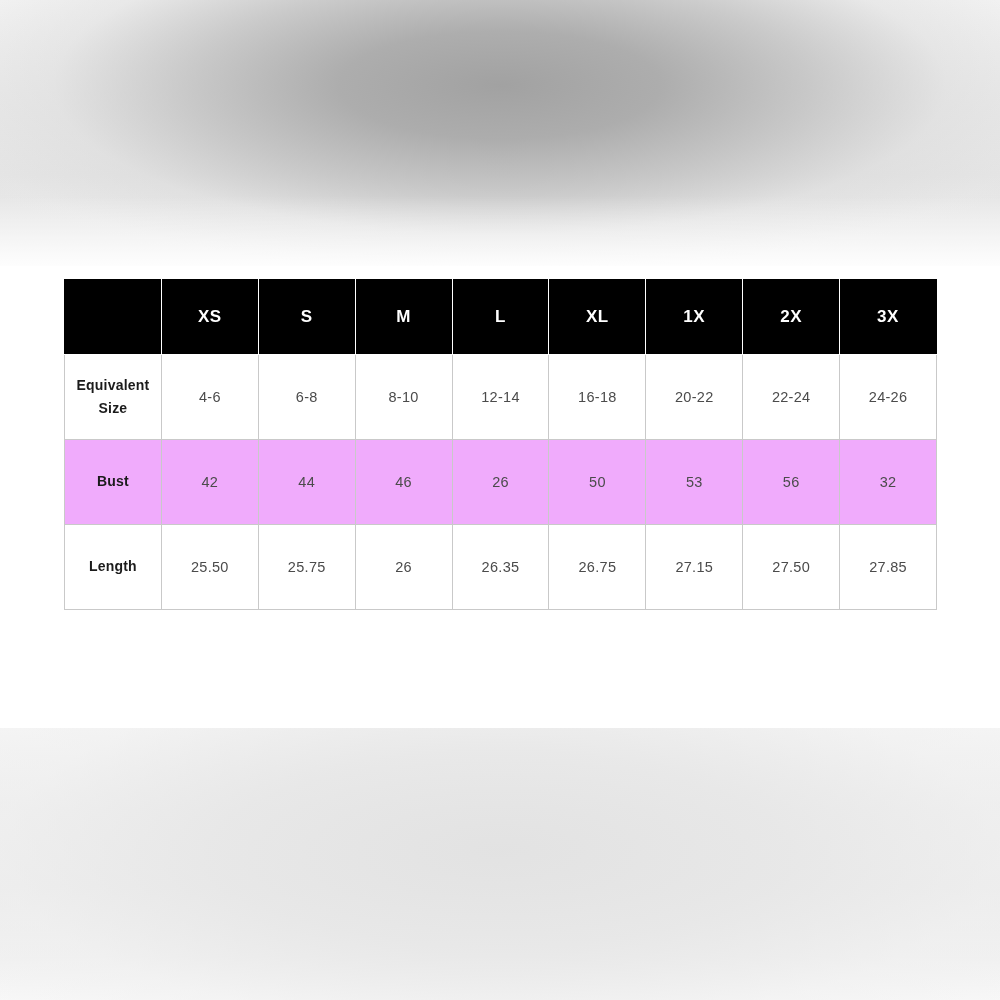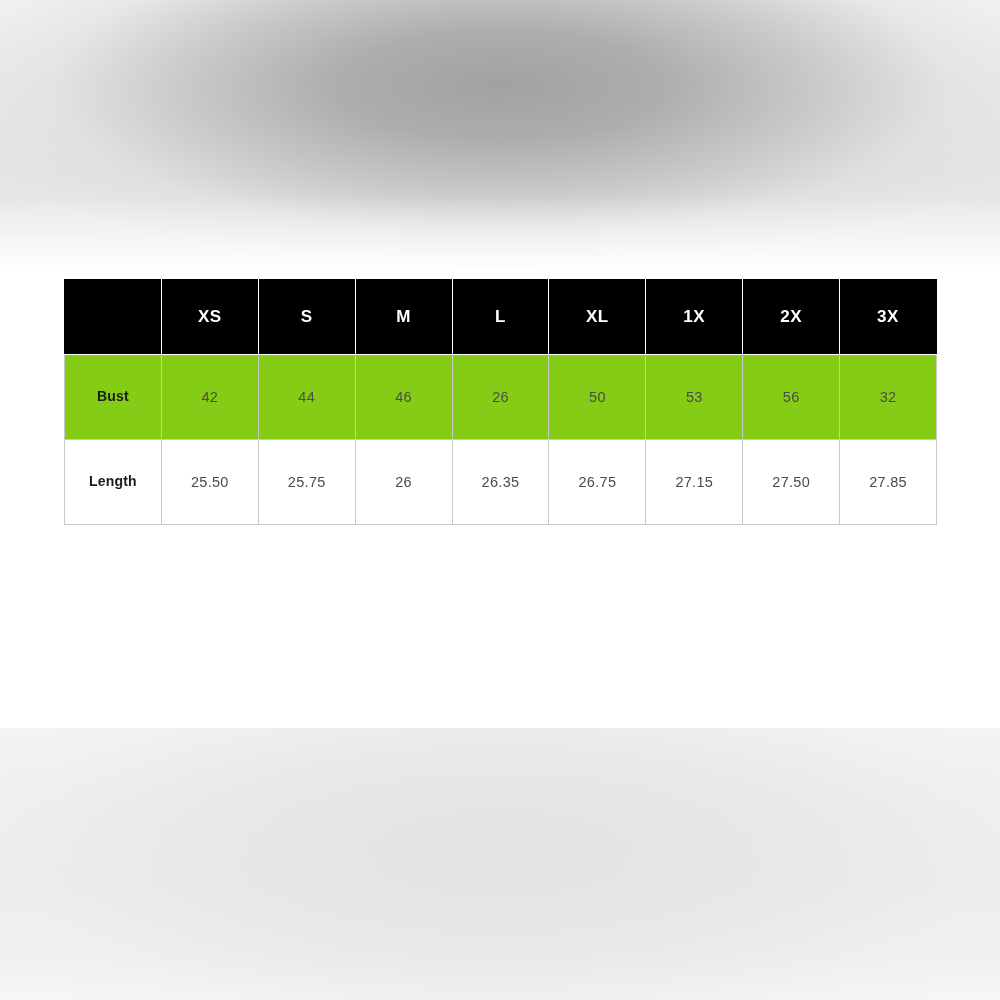--- a/index.html
+++ b/index.html
@@ -135,21 +135,21 @@
     letter-spacing: 0.3px;
   }
   .size-chart tbody td.row-label {
     font-size: 14px;
     font-weight: bold;
     color: #1b1b1b;
     line-height: 1.65;
     letter-spacing: 0.2px;
   }
   .size-chart tbody tr.shaded td {
-    background: #84cc16;
+    background: #f0abfc;
   }
   .size-chart tbody tr.plain td {
     background: #ffffff;
   }
 
   
   .footer-note {
     position: absolute;
     left: 64px;
     top: 445px;
@@ -190,20 +190,34 @@
           <th>M</th>
           <th>L</th>
           <th>XL</th>
           <th>1X</th>
           <th>2X</th>
           <th class="last-head">3X</th>
         </tr>
       </thead>
       <tbody>
 
+        <tr class="plain">
+          <td class="row-label">
+            <span>Equivalent</span><br>
+            <span>Size</span>
+          </td>
+          <td>4-6</td>
+          <td>6-8</td>
+          <td>8-10</td>
+          <td>12-14</td>
+          <td>16-18</td>
+          <td>20-22</td>
+          <td>22-24</td>
+          <td>24-26</td>
+        </tr>
 
         <tr class="shaded">
           <td class="row-label">Bust</td>
           <td>42</td>
           <td>44</td>
           <td>46</td>
           <td>26</td>
           <td>50</td>
           <td>53</td>
           <td>56</td>

